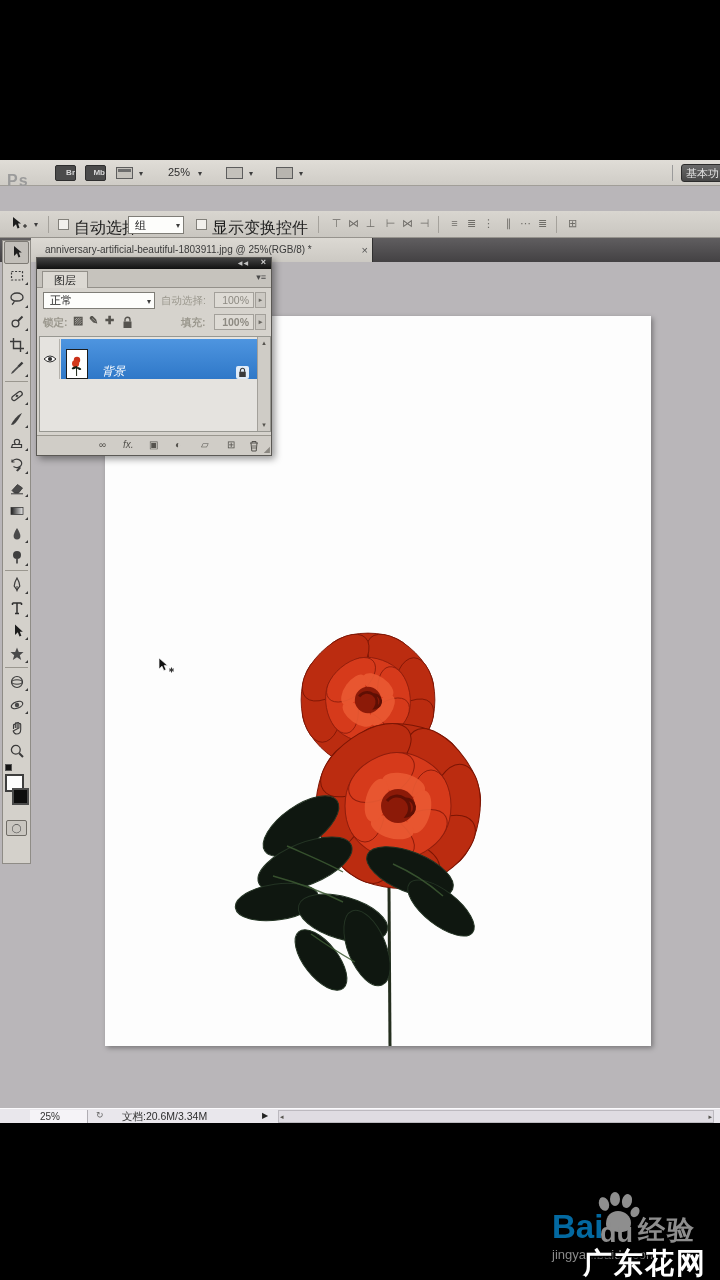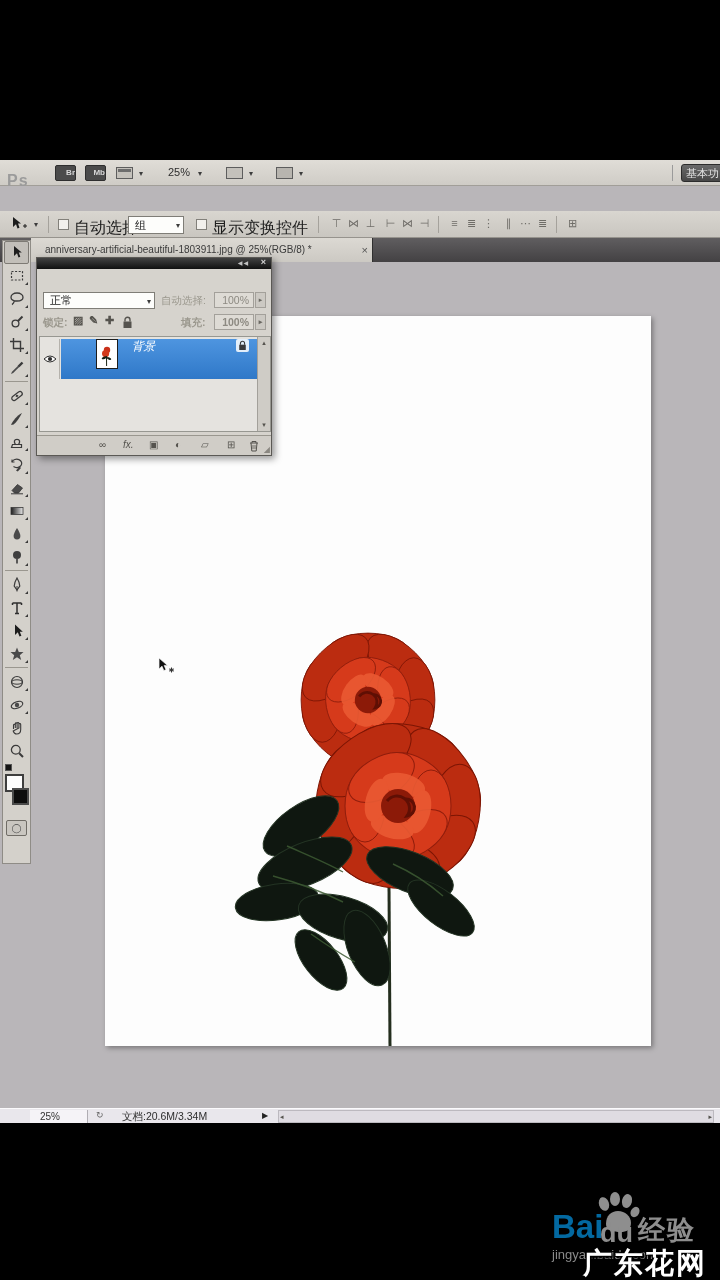--- a/index.html
+++ b/index.html
@@ -98,21 +98,21 @@
               font-size:7px; color:#6a6862; text-align:center; line-height:14px; }
   .panel-row2 { position:absolute; left:0; top:56px; width:100%; height:20px;font-weight:bold; }
   .lock-glyph { position:absolute; top:0; font-size:11px; color:#55534e; }
   .layer-list { position:absolute; left:2px; top:78px; width:232px; height:96px; background:#e5e3df; border:1px solid #979791; }
   .layer-scroll { position:absolute; right:0; top:0; width:13px; height:100%; background:#cfccc6; border-left:1px solid #a3a09a; }
   .scroll-arrow { position:absolute; left:0; width:12px; font-size:7px; color:#55534e; text-align:center; }
   .layer-row { position:absolute; left:0; top:2px; width:219px; height:40px; }
   .eye-gutter { position:absolute; left:0; top:0; width:20px; height:40px; border-right:1px solid #b5b2ac;
                 display:flex; align-items:center; justify-content:center; }
   .layer-selected { position:absolute; left:21px; top:0; width:198px; height:40px;
-                    background:linear-gradient(#4e95e0,#2f78c8); display:flex; align-items:flex-start;padding-left:30px; }
+                    background:linear-gradient(#4e95e0,#2f78c8); display:flex; align-items:flex-end; }
   .layer-thumb { width:22px; height:30px; background:#fff; border:1px solid #1d1d1d; margin-left:5px; position:relative; }
   .layer-name { font-size:11.5px; font-style:italic; color:#fff; margin-left:14px; flex:1; }
   .layer-lock { width:13px; height:13px; margin-right:10px; background:rgba(255,255,255,.85); border-radius:2px;
                 display:flex; align-items:center; justify-content:center; }
   .panel-footer { position:absolute; left:0; bottom:0; width:100%; height:20px; background:#d0cdc7; border-top:1px solid #9a978f; }
   .footer-icon { position:absolute; top:3px; font-size:10px; color:#55534e; }
   .resize-grip { position:absolute; right:1px; bottom:1px; font-size:8px; color:#8a8781; }
 
   
   .status-bar { position:absolute; left:0; top:948px; width:720px; height:15px; background:#e9e7ec; border-top:1px solid #fbfafc; }
@@ -436,20 +436,24 @@
       </div>
       <div class="quickmask">
         <span>◯</span>
       </div>
     </div>
 
     <div class="layers-panel">
       <div class="panel-titlebar">
         <span class="panel-collapse">◀◀</span>
         <span class="panel-close">×</span>
+      </div>
+      <div class="panel-tabs">
+        <div class="tab-layers">图层</div>
+        <span class="panel-menu-btn">▾≡</span>
       </div>
       <div class="panel-row1">
         <div class="blend-select">
           <span>正常</span>
           <span class="caret dd-arrow">▾</span>
         </div>
         <span class="dim-label" style="left:124px; top:3px">自动选择:</span>
         <div class="value-box" style="left:177px; top:1px">100%</div>
         <div class="spin-btn" style="left:218px; top:1px">▸</div>
       </div>

